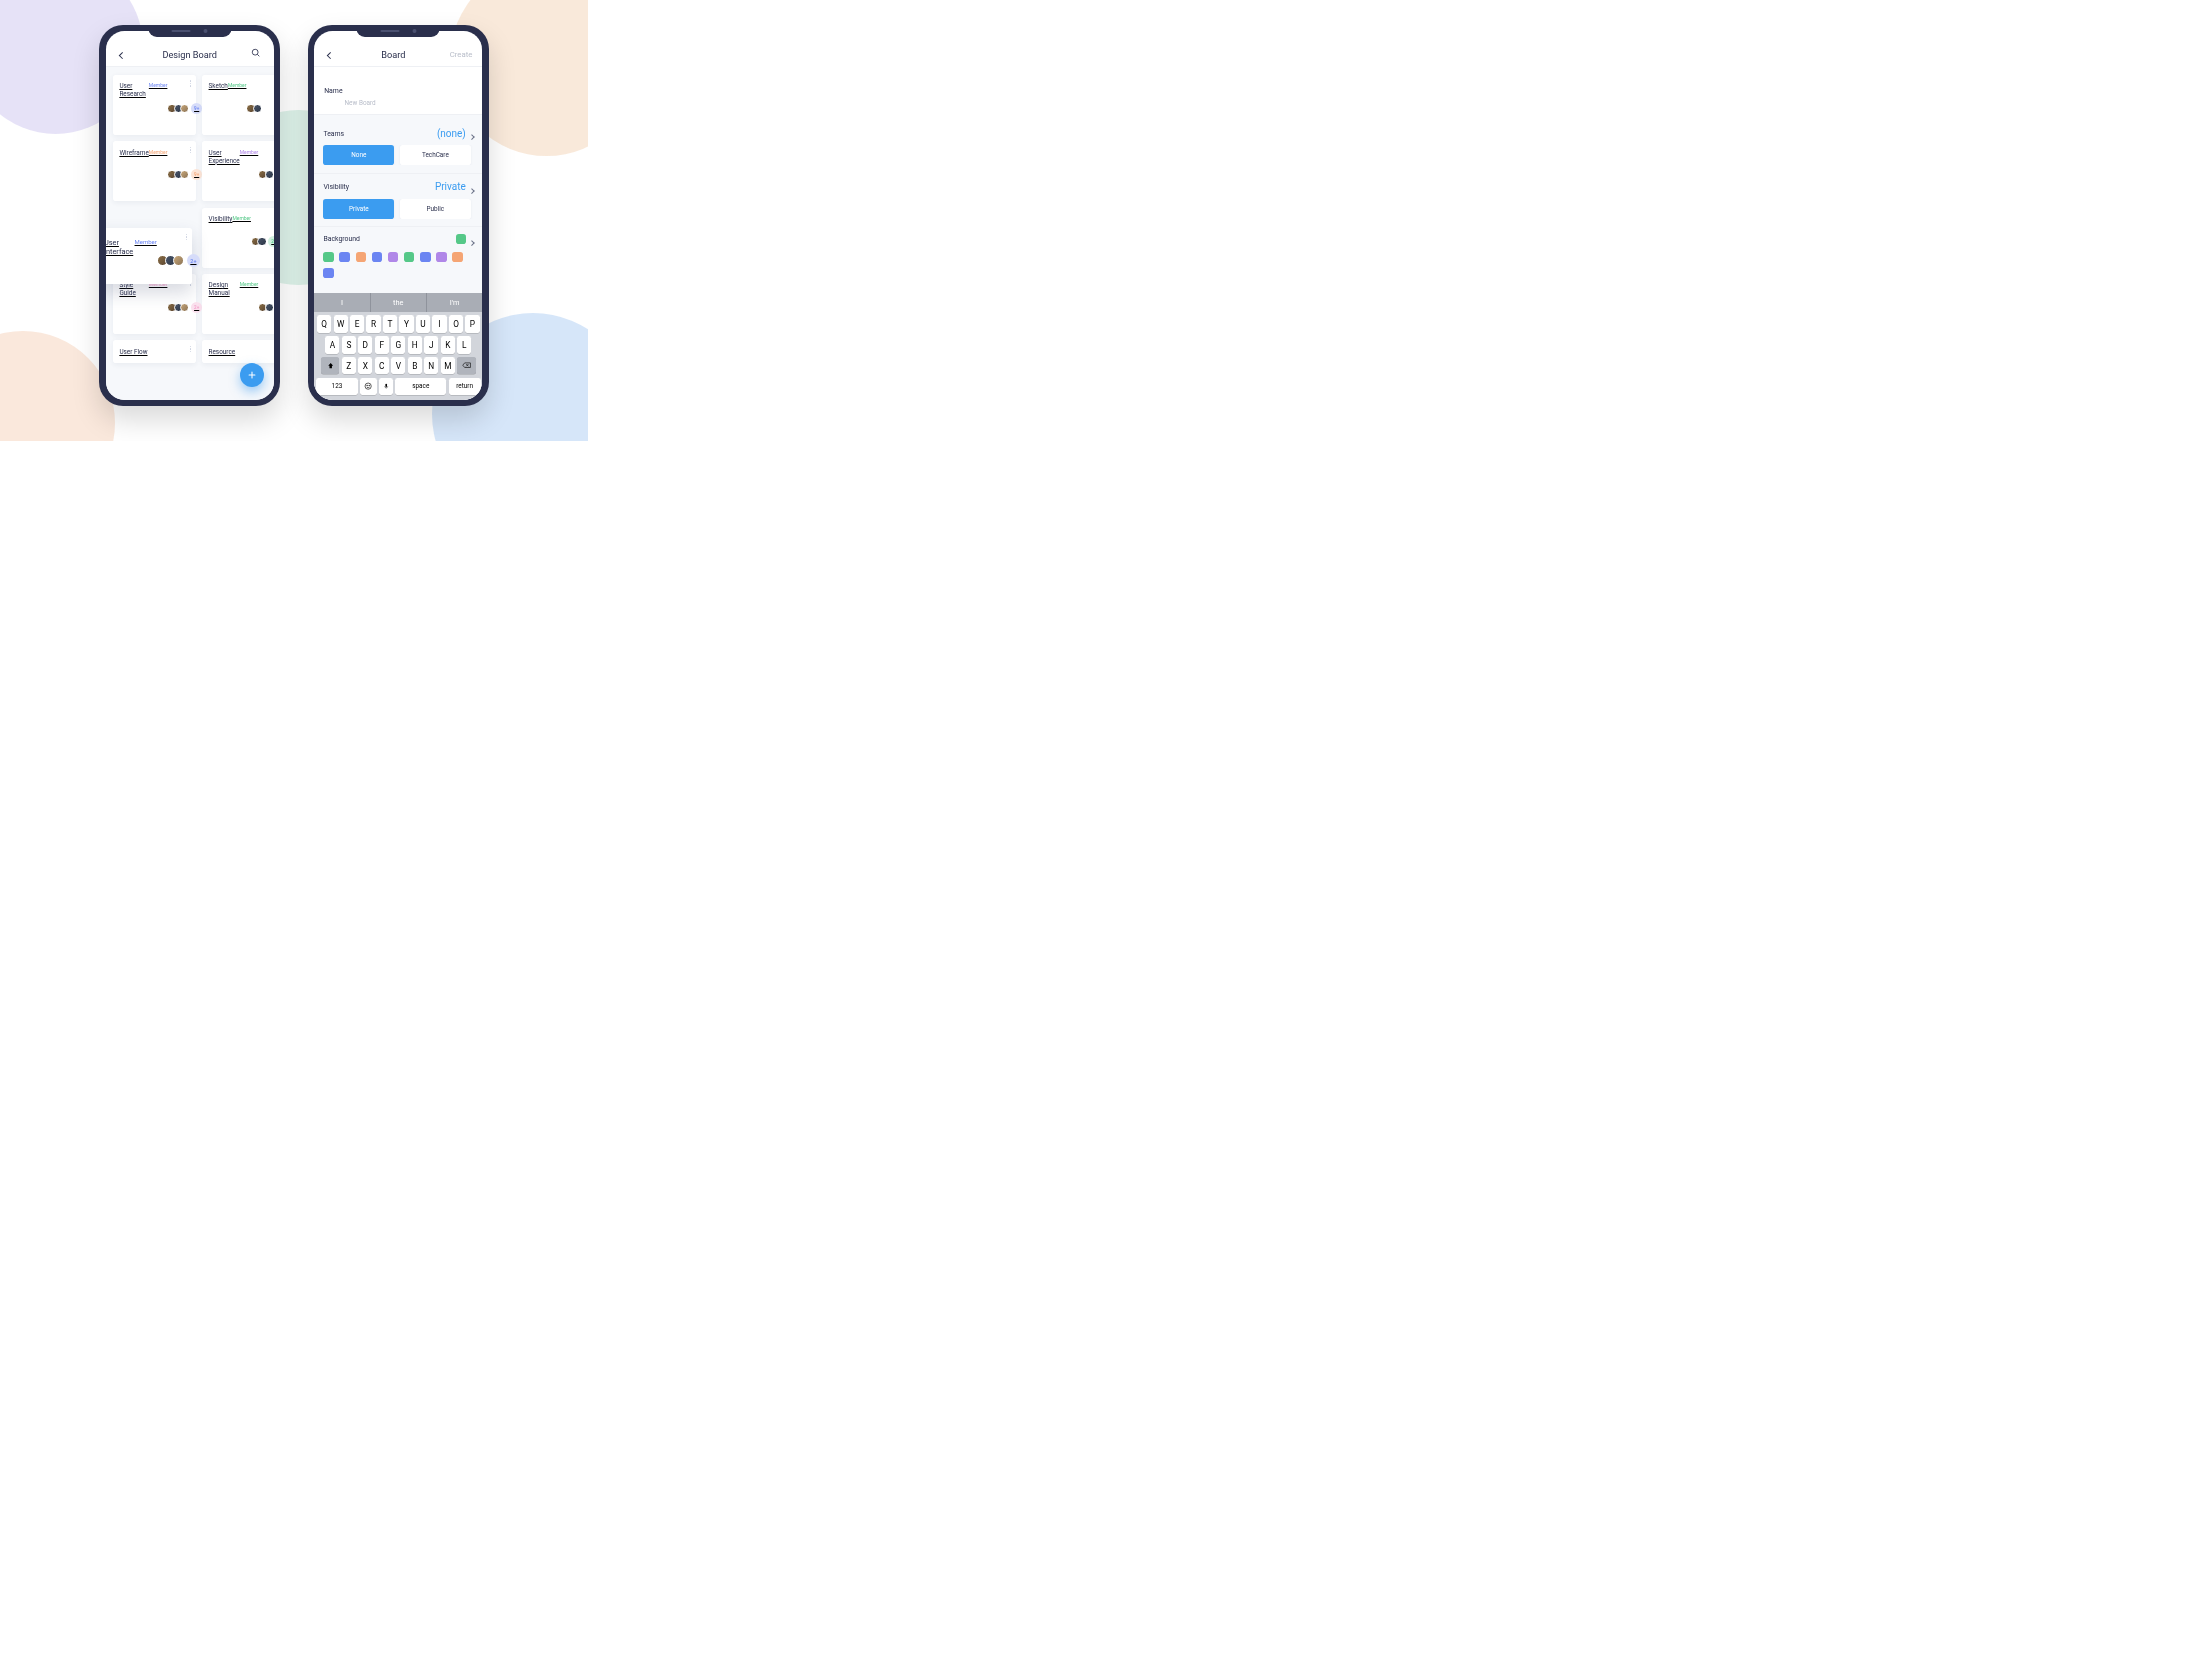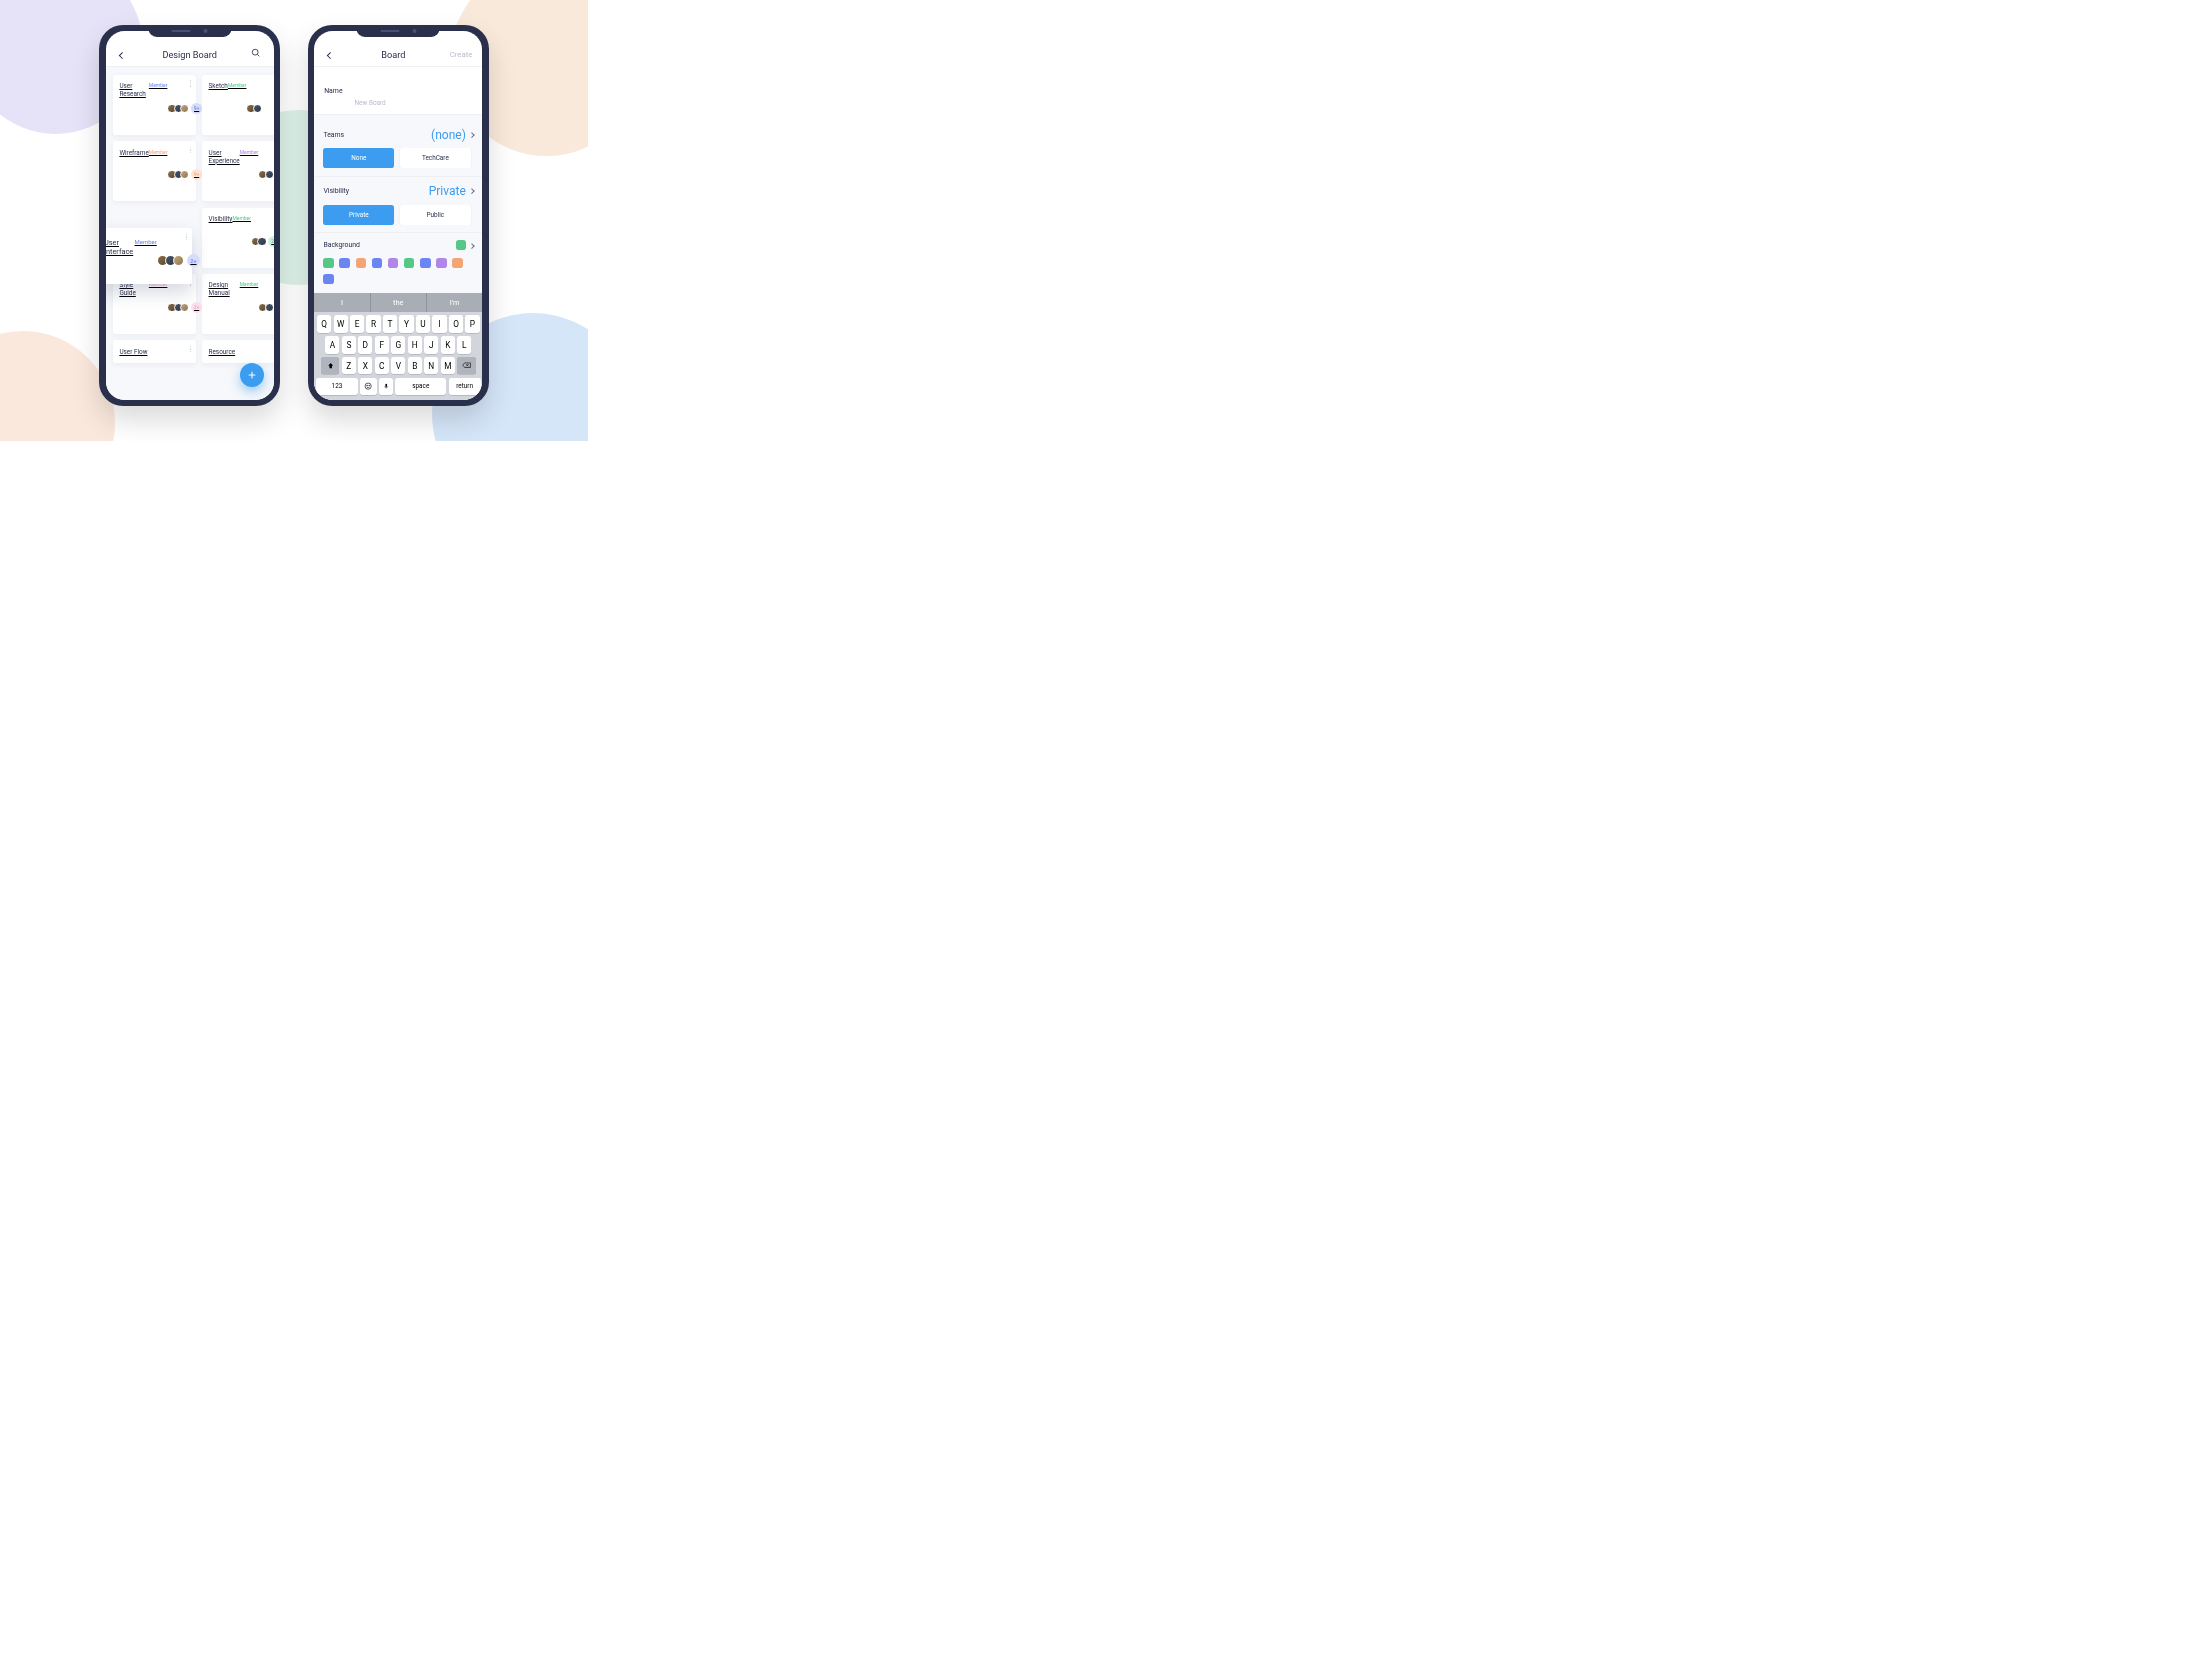--- a/index.html
+++ b/index.html
@@ -37,25 +37,25 @@
 .dots{position:absolute;top:5.5px;right:4.6px;display:flex;flex-direction:column;gap:1.1px;}
 .dots span{width:1.4px;height:1.4px;background:#ccd2e0;border-radius:50%;}
 .stripe{height:2.3px;margin:auto -6.4px 0;border-radius:0 0 2.8px 2.8px;}
 .card.floating{position:absolute;z-index:10;box-shadow:0 8.3px 18.4px rgba(40,50,90,.18);}
 .fab{position:absolute;bottom:13px;right:10px;width:24px;height:24px;border-radius:50%;background:#3b9cf0;display:flex;align-items:center;justify-content:center;color:#fff;box-shadow:0 4.6px 11px rgba(59,156,240,.5);z-index:20;}
 .fab svg{width:10px;height:10px;stroke:#fff;stroke-width:2.5;stroke-linecap:round;}
 
 
 .form-content{background:#f6f8fb;height:calc(100% - 36px);overflow:hidden;position:relative;}
 .form-row{padding:7.4px 9.2px;border-bottom:0.5px solid #eef0f4;}
-.form-name{background:#fff;display:flex;align-items:center;gap:12px;padding-left:10px;}
+.form-name{background:#fff;display:flex;align-items:center;gap:2px;padding-left:10px;}
 .form-label{font-size:6.9px;color:#2a2f4c;}
 .form-placeholder{font-size:6.4px;color:#b8bdc9;margin-top:24px;}
 .row-head{display:flex;align-items:center;justify-content:space-between;margin-bottom:6.4px;}
-.row-val{display:flex;align-items:center;gap:3.7px;font-size:12px;}
+.row-val{display:flex;align-items:flex-end;gap:3.7px;font-size:10px;}
 .chev-r{width:3.7px;height:3.7px;border-top:0.9px solid #6a7288;border-right:0.9px solid #6a7288;transform:rotate(45deg);}
 .pills{display:flex;gap:5.5px;overflow:hidden;}
 .pill{flex:0 0 auto;width:71px;height:20px;border-radius:2.8px;display:flex;align-items:center;justify-content:center;font-size:6.4px;background:#fff;color:#2a2f4c;box-shadow:0 0.9px 2.8px rgba(40,50,90,.06);}
 .pill.active{background:#3b9cf0;color:#fff;}
 .swatches{display:flex;gap:5.5px;flex-wrap:wrap;margin-top:1.8px;}
 .sw{width:10.6px;height:10.6px;border-radius:2.8px;}
 
 .keyboard{position:absolute;bottom:0;left:0;right:0;background:#d2d5db;}
 .suggest{display:flex;height:19.3px;background:#a9adb5;}
 .sugg{flex:1;display:flex;align-items:center;justify-content:center;color:#fff;font-size:7.4px;border-right:0.5px solid #8f939c;}

